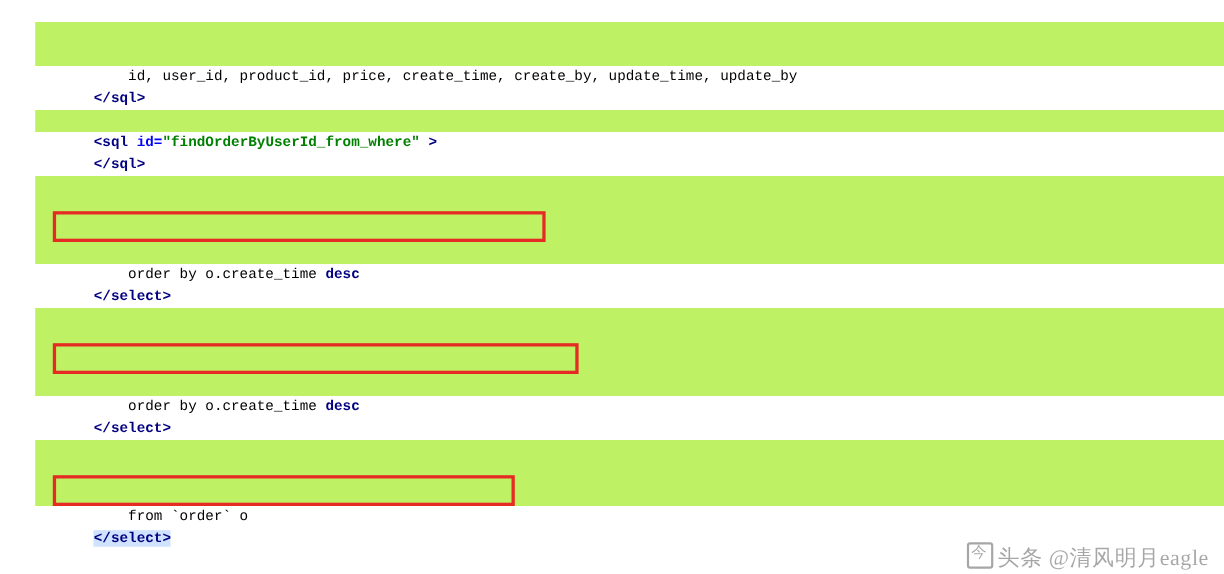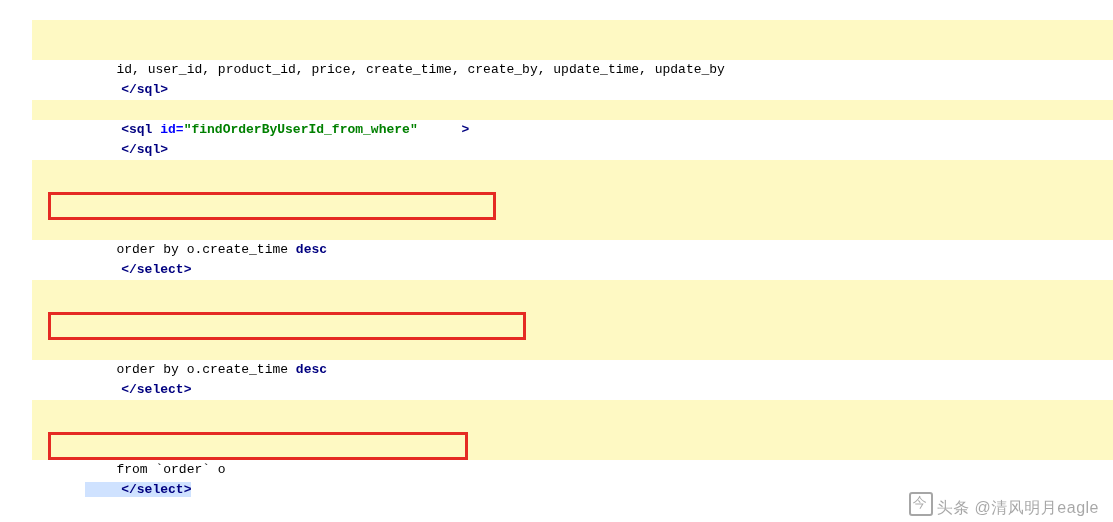--- a/index.html
+++ b/index.html
@@ -18,45 +18,45 @@
     position: relative;
     padding-left: 32px;
   }
   .line {
     position: relative;
     height: 20px;
     white-space: pre;
     padding-left: 22px;
   }
   .hl-yellow {
-    background: #fef9c3;
+    background: #bef264;
   }
   .hl-blue {
     background: #cfe2ff;
   }
   .txt-comment { color: #808080; font-style: italic; }
-  .txt-tag     { color: #000080; font-weight: bold; margin-left: 36px; }
+  .txt-tag     { color: #000080; font-weight: bold; }
   .txt-attr    { color: #0000ff; font-weight: bold; }
   .txt-value   { color: #008000; font-weight: bold; }
   .txt-plain   { color: #000000; }
   .txt-kw      { color: #000080; font-weight: bold; }
 
   .redbox {
     position: absolute;
     border: 3px solid #e52b23;
     pointer-events: none;
     box-sizing: border-box;
   }
 
   .watermark {
     position: absolute;
     right: 14px;
     bottom: 4px;
-    font-family: Liberation Sans, sans-serif;
-    font-size: 16px;
+    font-family: Liberation Serif, serif;
+    font-size: 20px;
     color: rgba(0,0,0,0.35);
     letter-spacing: 0.5px;
   }
   .watermark .wmicon {
     display: inline-block;
     width: 20px; height: 20px;
     border: 2px solid rgba(0,0,0,0.35);
     border-radius: 3px;
     position: relative;
     vertical-align: -3px;

